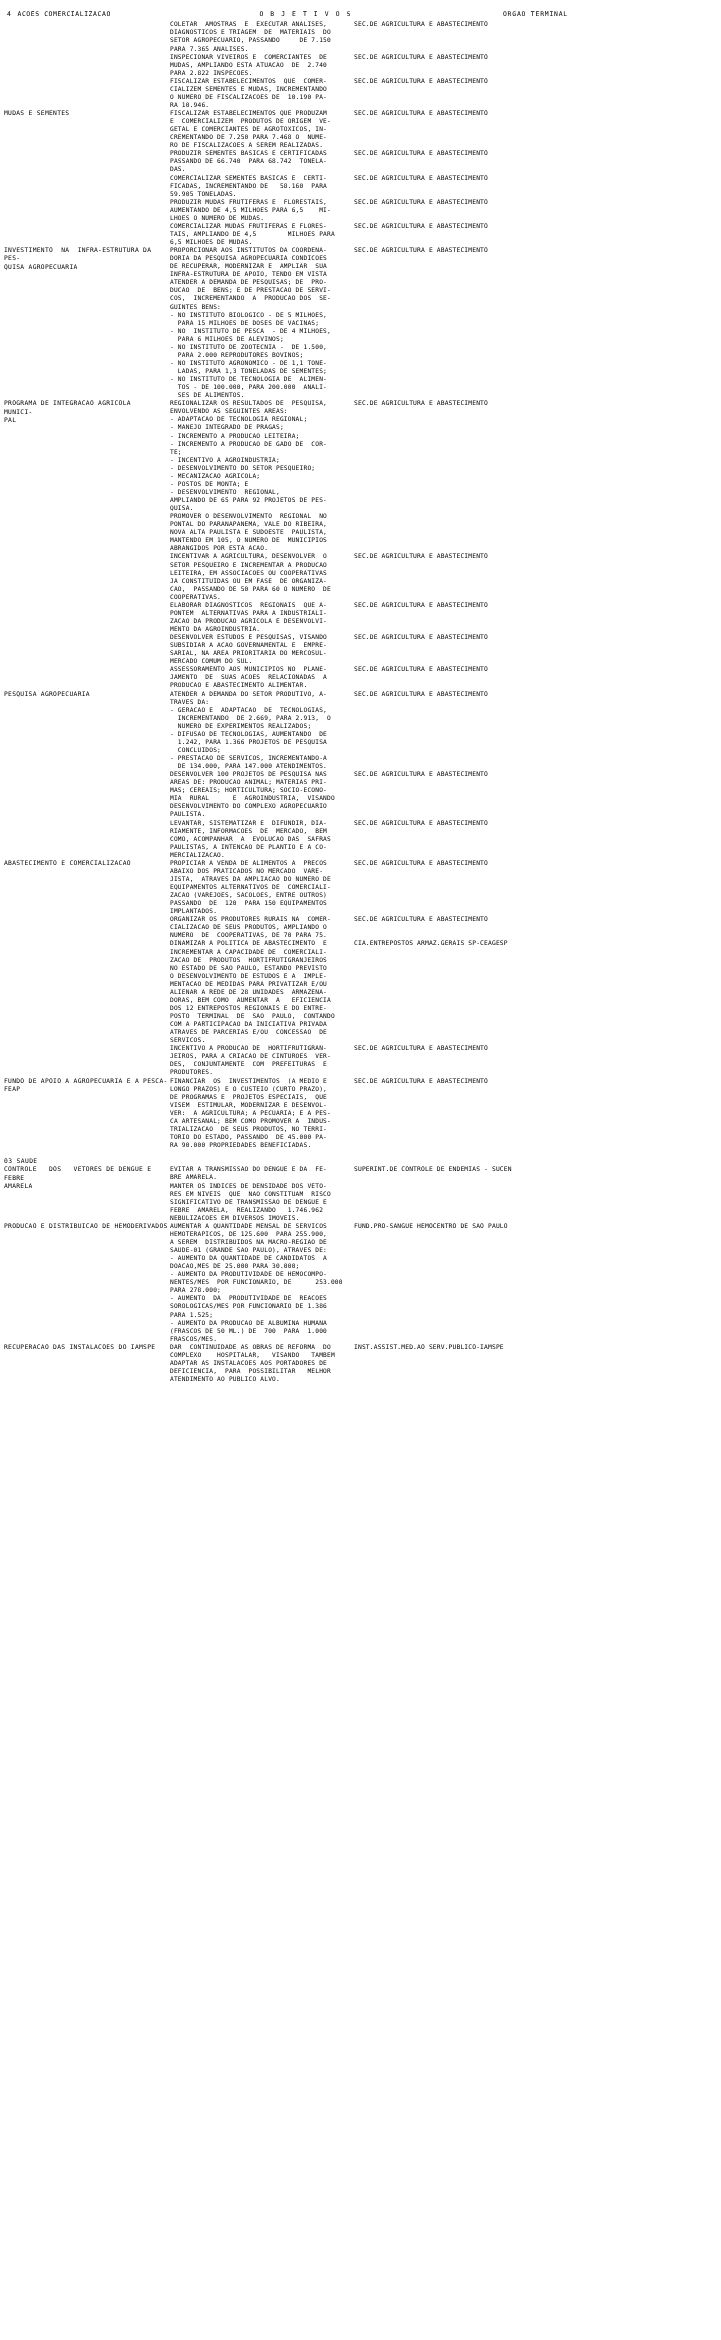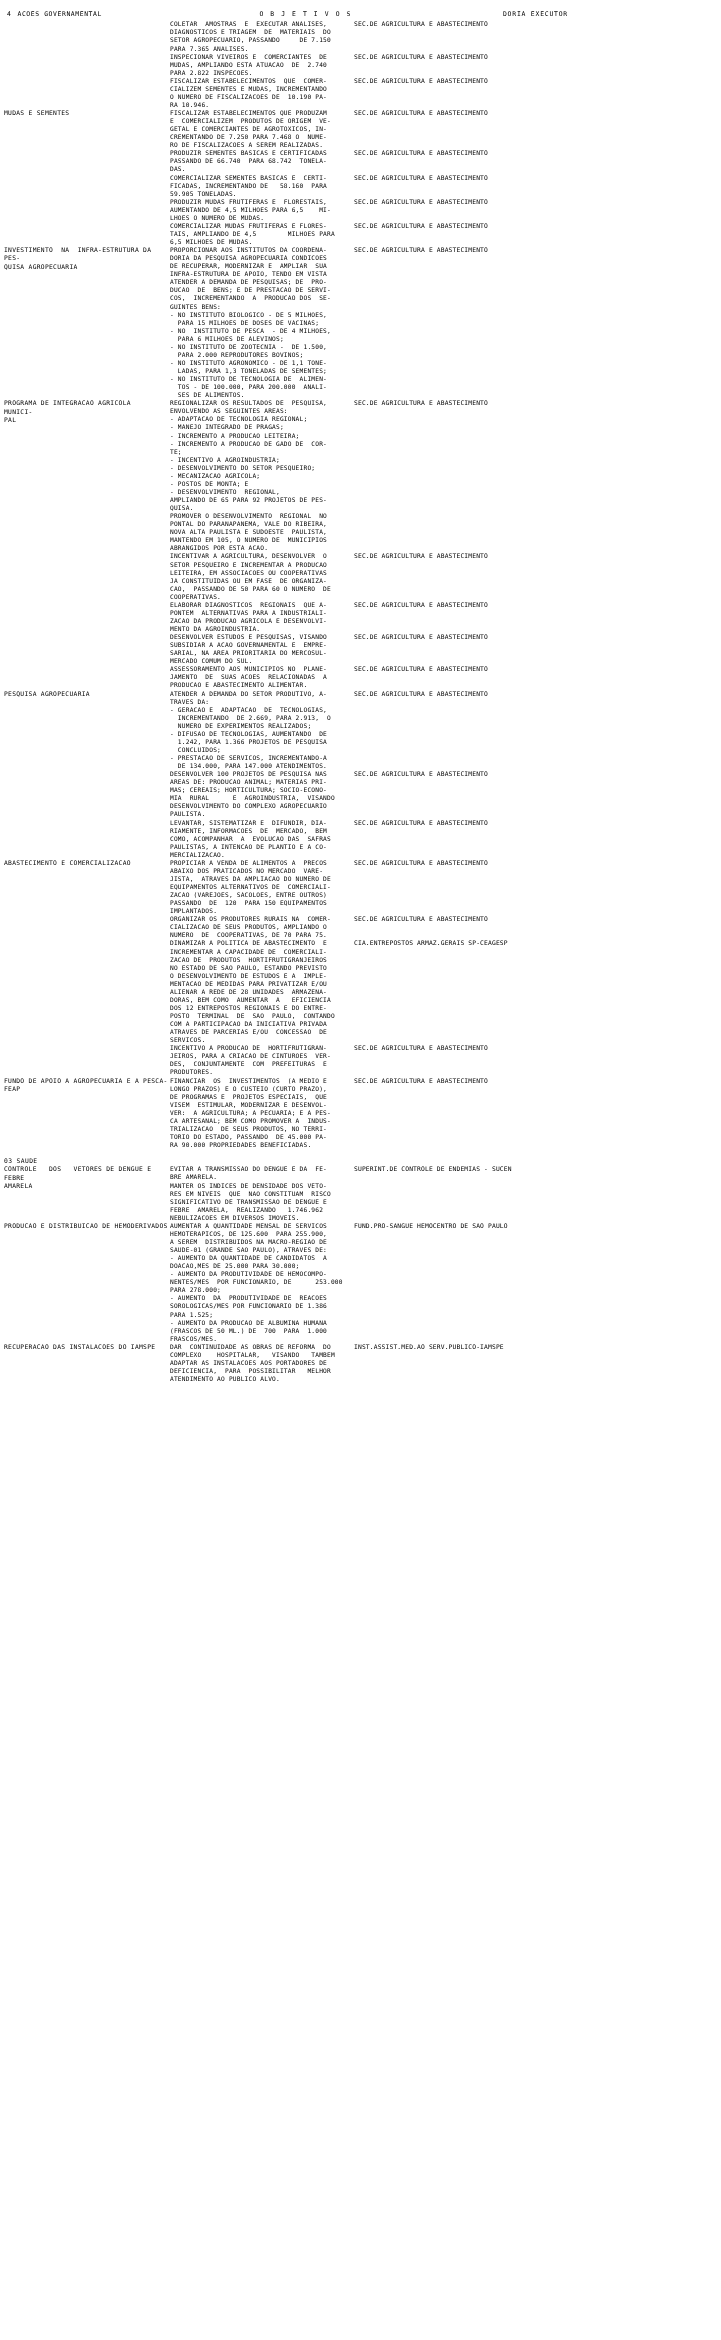--- a/index.html
+++ b/index.html
@@ -113,30 +113,30 @@
       <col class="c1">
         <col class="c2">
         <col class="c3">
         <col class="c4">
         <col class="c5">
     </colgroup>
     <tbody>
       <tr class="header">
         <td class="boxtop boxleft boxbot">
           <div class="hdr-cell">
-            <span class="hdr-num">4</span><span>ACOES GOVERNAMENTAL</span>
+            <span class="hdr-num">4</span><span>ACOES COMERCIALIZACAO</span>
           </div>
         </td>
         <td class="boxtop boxbot"></td>
         <td class="boxtop boxbot boxleft boxright hdr-center">
           <div class="hdr-cell hdr-center">O B J E T I V O S</div>
         </td>
         <td class="boxtop boxbot"></td>
         <td class="boxtop boxbot boxright">
-          <div class="hdr-cell hdr-center2">DORIA EXECUTOR</div>
+          <div class="hdr-cell hdr-center2">ORGAO TERMINAL</div>
         </td>
       </tr>
       <tr class="spacer-row">
           <td colspan="5"></td>
         </tr>
     </tbody>
   </table>
 
   <table class="doc" id="body-table">
     <colgroup>

